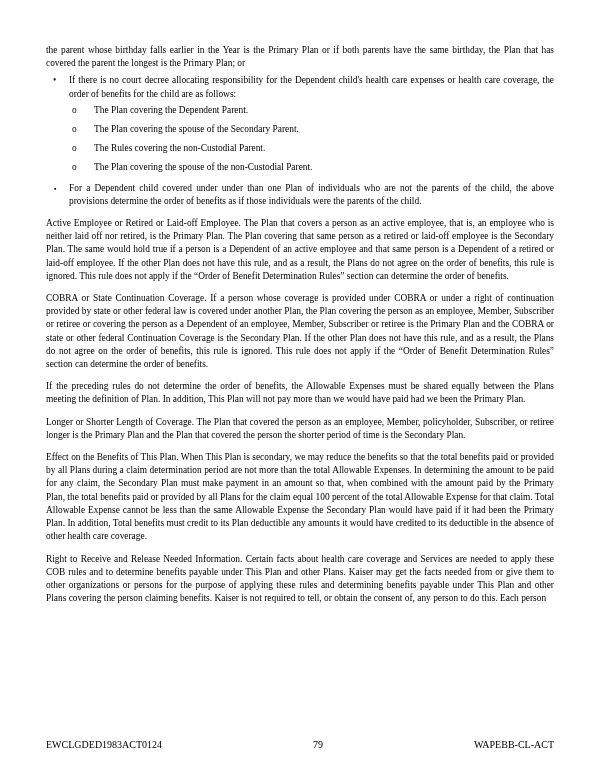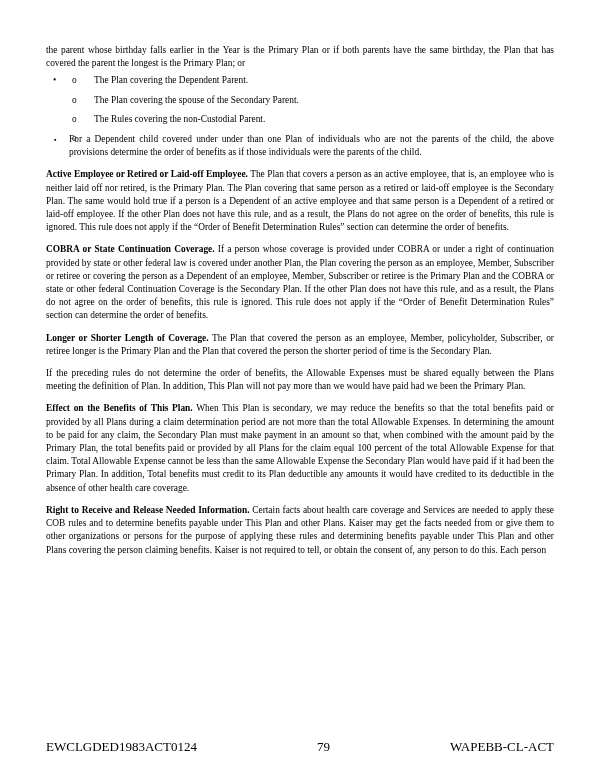--- a/index.html
+++ b/index.html
@@ -32,21 +32,21 @@
   p {
     margin: 0;
     font-size: 9.4px;
     line-height: 13.2px;
     text-align: justify;
   }
   .para {
     margin-bottom: 9px;
   }
   .lead {
-    font-weight: bold;
+    font-weight: normal;
   }
   
   ul.lvl1 {
     list-style: none;
     margin: 0 0 0 0;
     padding: 0;
   }
   ul.lvl1 > li {
     position: relative;
     padding-left: 23px;
@@ -98,21 +98,21 @@
     line-height: 14px;
   }
   .topline {
     margin-bottom: 4px;
   }
   .footer {
     position: absolute;
     left: 46px;
     top: 739px;
     width: 508px;
-    font-size: 13px;
+    font-size: 10px;
     font-family: "Liberation Serif", serif;
   }
   .footer-row {
     display: flex;
     justify-content: space-between;
     align-items: baseline;
   }
   .footer-left { text-align: left; }
   .footer-center { text-align: center; flex: 1; }
   .footer-right { text-align: center; font-family: Liberation Serif, serif; }
@@ -121,59 +121,61 @@
 <body>
 
 <div class="page">
   <div class="content">
 
     <p class="topline">the parent whose birthday falls earlier in the Year is the Primary Plan or if both parents have the same birthday, the Plan that has covered the parent the longest is the Primary Plan; or</p>
 
     <ul class="lvl1">
       <li>
         <span class="bullet">•</span>
+        <span>If there is no court decree allocating responsibility for the Dependent child's health care expenses or health care coverage, the order of benefits for the child are as follows:</span>
         <ul class="lvl2">
           <li>
             <span class="bullet">o</span>
             <span>The Plan covering the Dependent Parent.</span>
           </li>
           <li>
             <span class="bullet">o</span>
             <span>The Plan covering the spouse of the Secondary Parent.</span>
           </li>
           <li>
             <span class="bullet">o</span>
             <span>The Rules covering the non-Custodial Parent.</span>
           </li>
           <li>
             <span class="bullet">o</span>
+            <span>The Plan covering the spouse of the non-Custodial Parent.</span>
           </li>
         </ul>
       </li>
     </ul>
 
     <div class="sq-item">
       <span class="bullet">▪</span>
       <span>For a Dependent child covered under under than one Plan of individuals who are not the parents of the child, the above provisions determine the order of benefits as if those individuals were the parents of the child.</span>
     </div>
 
     <p class="para">
       <span class="lead">Active Employee or Retired or Laid-off Employee.</span><span> The Plan that covers a person as an active employee, that is, an employee who is neither laid off nor retired, is the Primary Plan. The Plan covering that same person as a retired or laid-off employee is the Secondary Plan. The same would hold true if a person is a Dependent of an active employee and that same person is a Dependent of a retired or laid-off employee. If the other Plan does not have this rule, and as a result, the Plans do not agree on the order of benefits, this rule is ignored. This rule does not apply if the “Order of Benefit Determination Rules” section can determine the order of benefits.</span>
     </p>
 
     <p class="para">
       <span class="lead">COBRA or State Continuation Coverage.</span><span> If a person whose coverage is provided under COBRA or under a right of continuation provided by state or other federal law is covered under another Plan, the Plan covering the person as an employee, Member, Subscriber or retiree or covering the person as a Dependent of an employee, Member, Subscriber or retiree is the Primary Plan and the COBRA or state or other federal Continuation Coverage is the Secondary Plan. If the other Plan does not have this rule, and as a result, the Plans do not agree on the order of benefits, this rule is ignored. This rule does not apply if the “Order of Benefit Determination Rules” section can determine the order of benefits.</span>
     </p>
 
     <p class="para">
-      <span class="lead">Longer or Shorter Length of Coverage.</span><span> The Plan that covered the person as an employee, Member, policyholder, Subscriber, or retiree longer is the Primary Plan and the Plan that covered the person the shorter period of time is the Secondary Plan.</span>
+      <span class="lead"></span><span>If the preceding rules do not determine the order of benefits, the Allowable Expenses must be shared equally between the Plans meeting the definition of Plan. In addition, This Plan will not pay more than we would have paid had we been the Primary Plan.</span>
     </p>
 
     <p class="para">
-      <span class="lead"></span><span>If the preceding rules do not determine the order of benefits, the Allowable Expenses must be shared equally between the Plans meeting the definition of Plan. In addition, This Plan will not pay more than we would have paid had we been the Primary Plan.</span>
+      <span class="lead">Longer or Shorter Length of Coverage.</span><span> The Plan that covered the person as an employee, Member, policyholder, Subscriber, or retiree longer is the Primary Plan and the Plan that covered the person the shorter period of time is the Secondary Plan.</span>
     </p>
 
     <p class="para">
       <span class="lead">Effect on the Benefits of This Plan.</span><span> When This Plan is secondary, we may reduce the benefits so that the total benefits paid or provided by all Plans during a claim determination period are not more than the total Allowable Expenses. In determining the amount to be paid for any claim, the Secondary Plan must make payment in an amount so that, when combined with the amount paid by the Primary Plan, the total benefits paid or provided by all Plans for the claim equal 100 percent of the total Allowable Expense for that claim. Total Allowable Expense cannot be less than the same Allowable Expense the Secondary Plan would have paid if it had been the Primary Plan. In addition, Total benefits must credit to its Plan deductible any amounts it would have credited to its deductible in the absence of other health care coverage.</span>
     </p>
 
     <p class="para">
       <span class="lead">Right to Receive and Release Needed Information.</span><span> Certain facts about health care coverage and Services are needed to apply these COB rules and to determine benefits payable under This Plan and other Plans. Kaiser may get the facts needed from or give them to other organizations or persons for the purpose of applying these rules and determining benefits payable under This Plan and other Plans covering the person claiming benefits. Kaiser is not required to tell, or obtain the consent of, any person to do this. Each person</span>
     </p>
 

